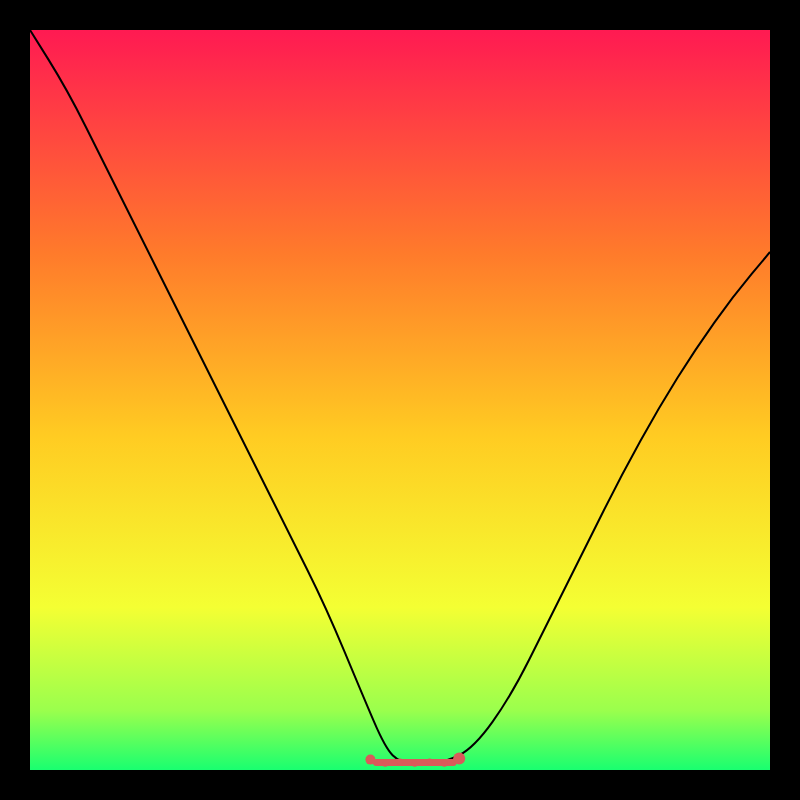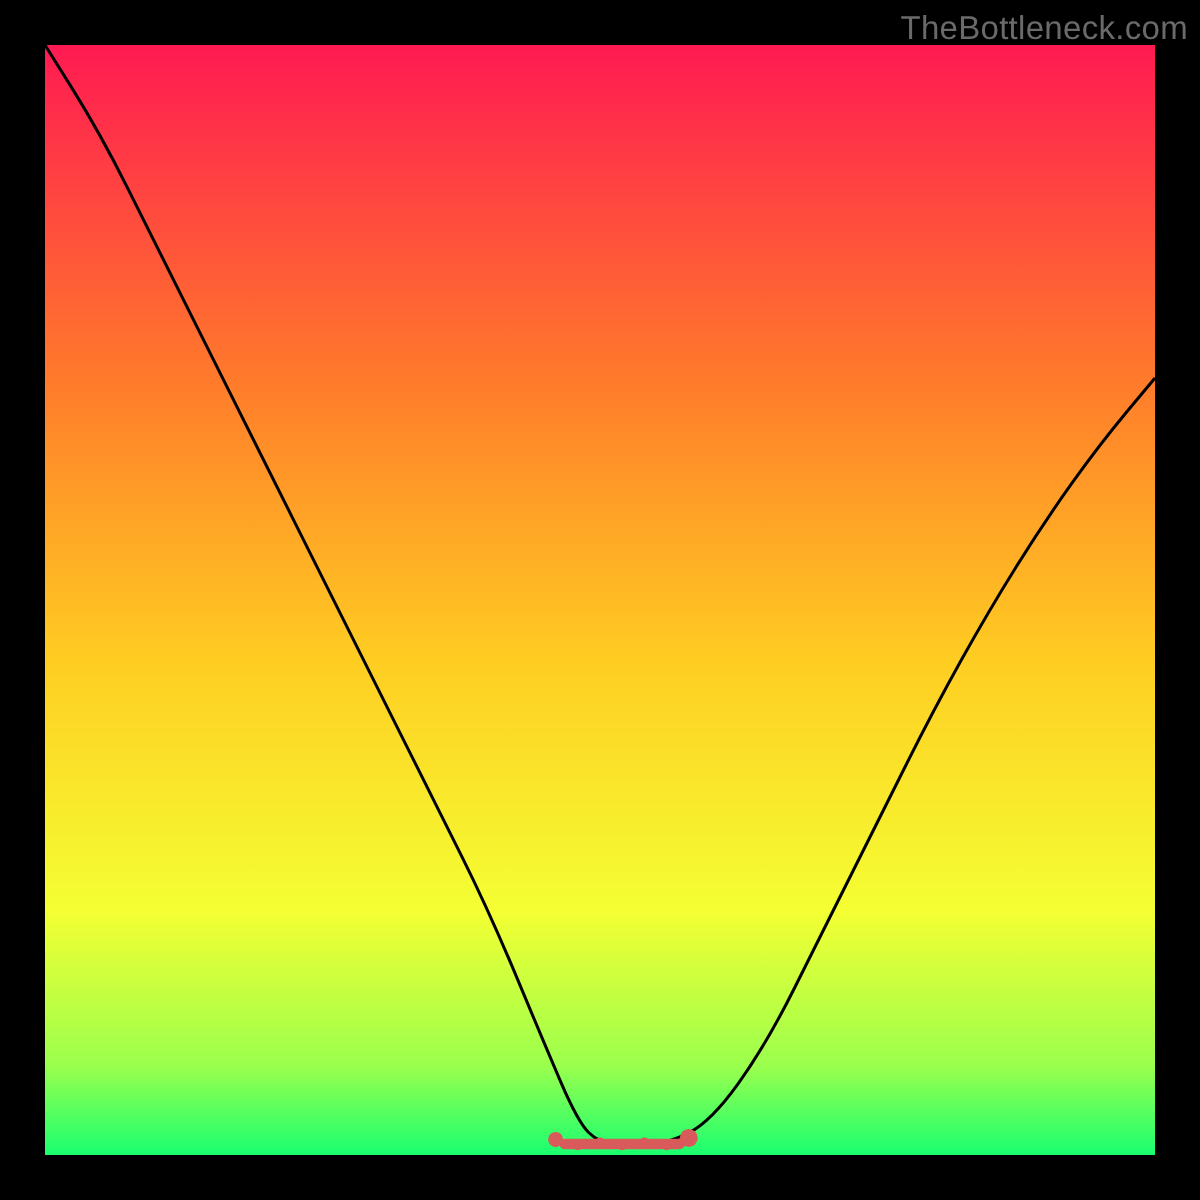--- a/index.html
+++ b/index.html
@@ -27,21 +27,20 @@
     z-index: 10;
   }
   svg {
     display: block;
   }
 </style>
 </head>
 <body>
 
 <div class="wrap">
-  <div class="watermark">TheBottleneck.com</div>
   <svg id="chart-svg" width="800" height="800" viewBox="0 0 800 800">
     <defs>
       <linearGradient id="bg-grad" x1="0" y1="0" x2="0" y2="1">
         <stop id="g0" offset="0%" stop-color="#ff1a52"></stop>
         <stop id="g1" offset="30%" stop-color="#ff7a2b"></stop>
         <stop id="g2" offset="55%" stop-color="#ffcc22"></stop>
         <stop id="g3" offset="78%" stop-color="#f4ff33"></stop>
         <stop id="g4" offset="92%" stop-color="#9aff4d"></stop>
         <stop id="g5" offset="100%" stop-color="#19ff70"></stop>
       </linearGradient>

